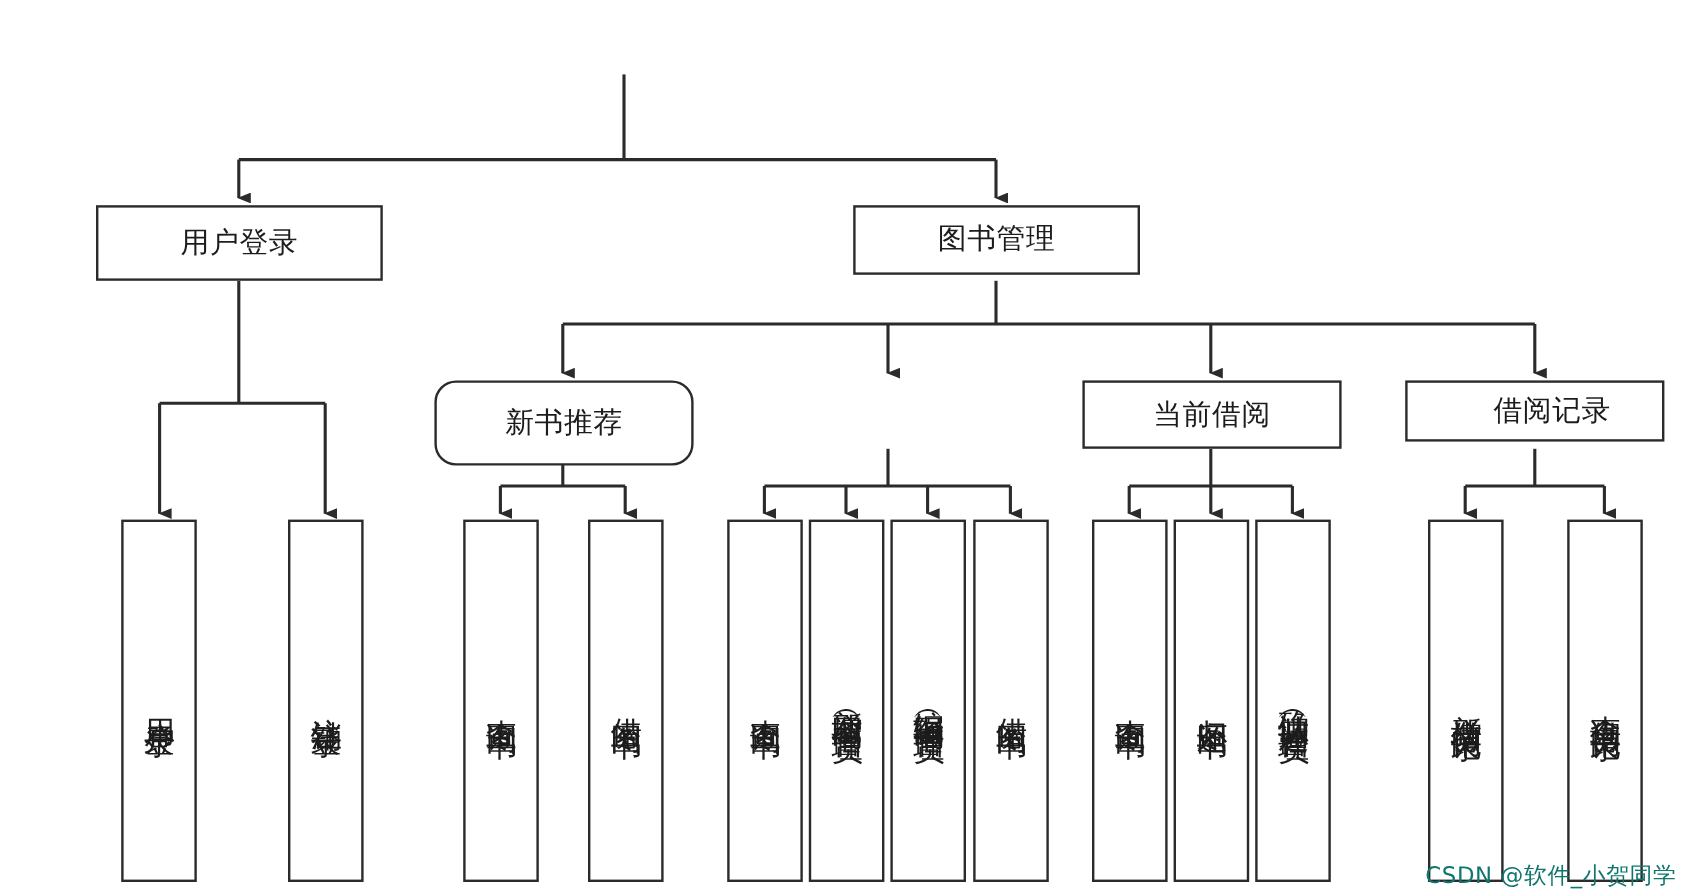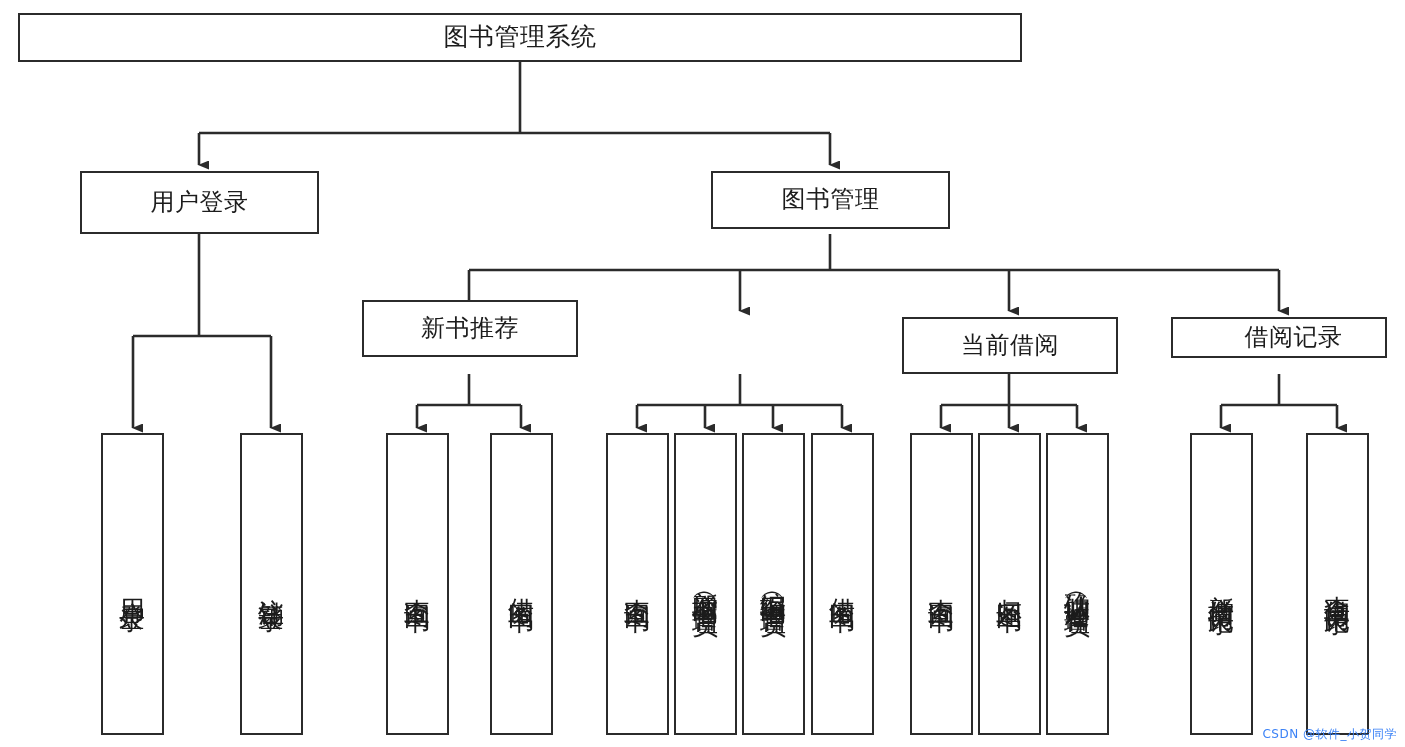--- a/index.html
+++ b/index.html
@@ -62,22 +62,22 @@
     font-size: 26px;
     line-height: 1.0;
     letter-spacing: 3px;
     white-space: nowrap;
     max-height: 100%;
   }
   #watermark {
     position: absolute;
     right: 8px;
     bottom: 4px;
-    font-size: 12px;
-    color: #3b82f6;
+    font-size: 19px;
+    color: #0f766e;
     white-space: nowrap;
     letter-spacing: 0.5px;
   }
 </style>
 </head>
 <body>
 
 <div id="diagram-root">
 
   <svg id="edge-layer" viewBox="0 0 1405 747" width="1405" height="747">
@@ -123,38 +123,35 @@
       <path d="M1009,405 L1009,428" marker-end="url(#arrowhead)"></path>
       <path d="M1077,405 L1077,428" marker-end="url(#arrowhead)"></path>
 
       <path d="M1279,374 L1279,405"></path>
       <path d="M1221,405 L1337,405"></path>
       <path d="M1221,405 L1221,428" marker-end="url(#arrowhead)"></path>
       <path d="M1337,405 L1337,428" marker-end="url(#arrowhead)"></path>
     </g>
   </svg>
 
-  <div class="node horiz root" style="left:18px; top:13px; width:1004px; height:49px;">
-    <span class="node-label">图书管理系统</span>
-  </div>
 
   <div class="node horiz" style="left:80px; top:171px; width:239px; height:63px;">
     <span class="node-label">用户登录</span>
   </div>
   <div class="node horiz" style="left:711px; top:171px; width:239px; height:58px;">
     <span class="node-label">图书管理</span>
   </div>
 
-  <div class="node horiz" style="left:362px; top:300px; width:216px; height:57px;">
+  <div class="node horiz" style="left:362px; top:317px; width:216px; height:71px;border-radius:18px;">
     <span class="node-label">新书推荐</span>
   </div>
   <div class="node horiz" style="left:902px; top:317px; width:216px; height:57px;">
     <span class="node-label">当前借阅</span>
   </div>
-  <div class="node horiz" style="left:1171px; top:317px; width:216px; height:41px;padding-left:29px;">
+  <div class="node horiz" style="left:1171px; top:317px; width:216px; height:51px;padding-left:29px;">
     <span class="node-label">借阅记录</span>
   </div>
 
   <div class="node vert" style="left:101px; top:433px; width:63px; height:302px;">
     <span class="node-label">用户登录</span>
   </div>
   <div class="node vert" style="left:240px; top:433px; width:63px; height:302px;">
     <span class="node-label">注销登录</span>
   </div>
 

